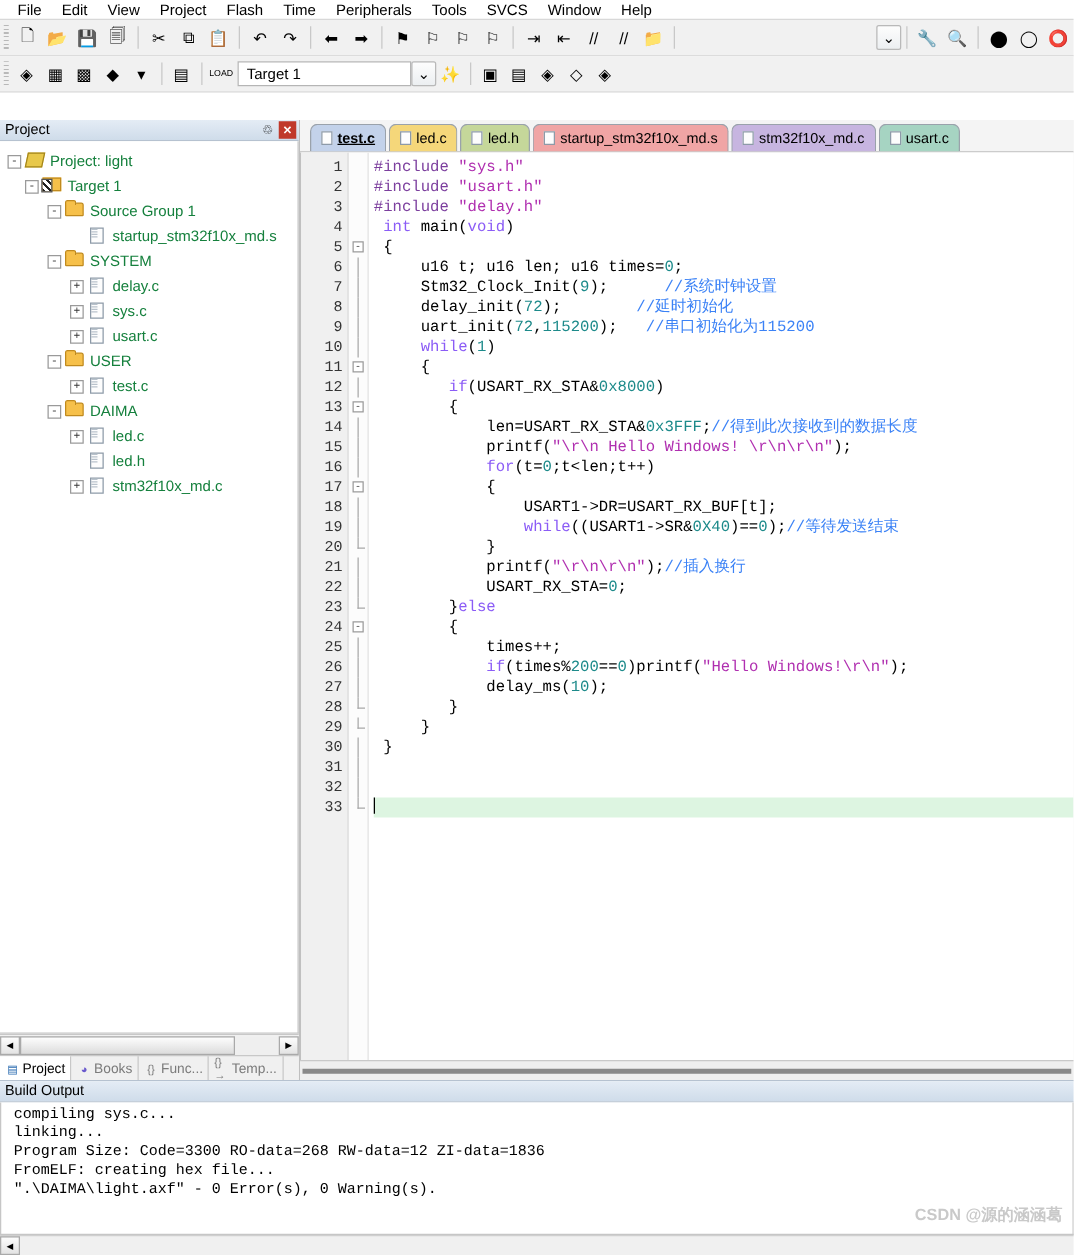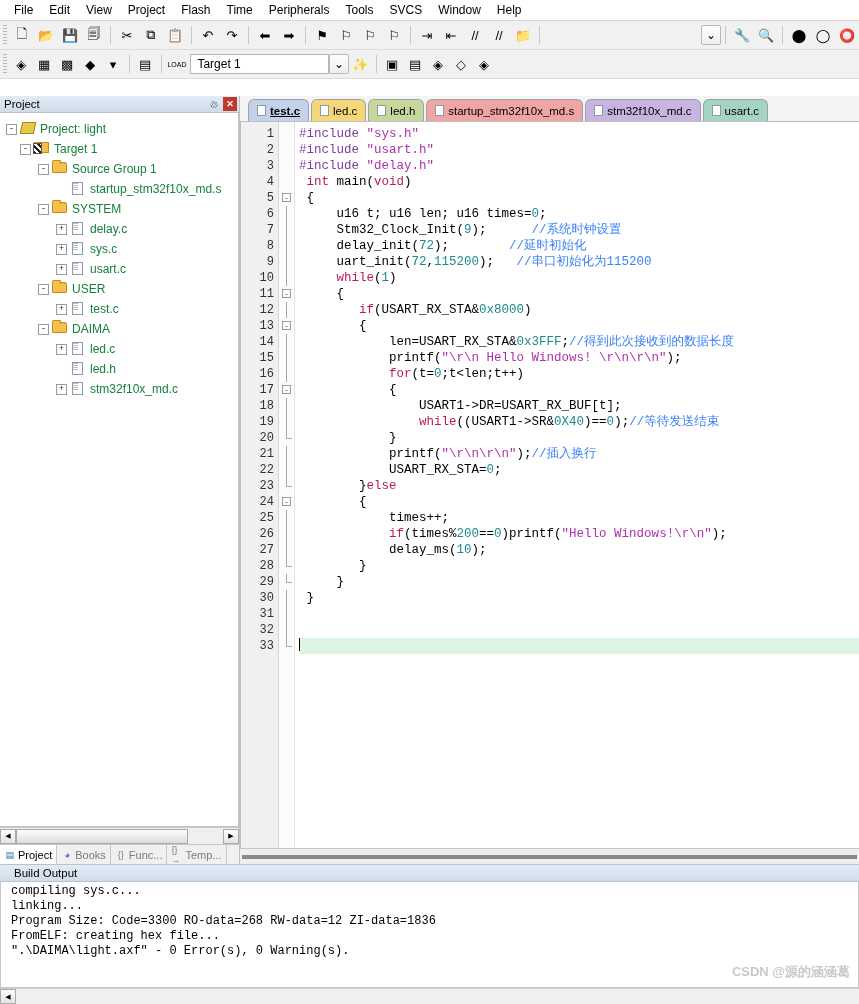--- a/index.html
+++ b/index.html
@@ -27,21 +27,21 @@
   .title-logo {
     width: 13px; height: 13px; margin-right: 4px;
     background: #2d7d34; border-radius: 2px;
     color: #fff; font-size: 8px; line-height: 13px;
     text-align: center; font-weight: bold;
   }
   .title-text { white-space: nowrap; letter-spacing: 0px; }
 
   
   .menubar {
-    height: 21px;
+    height: 16px;
     background: #ffffff;
     display: flex; align-items: center;
     padding-left: 6px;
     border-bottom: 1px solid #d8d8d8;
     font-size: 12px;
   }
   .menu-item { padding: 2px 8px; cursor: default; white-space: nowrap; }
 
   
   .toolbar {
@@ -238,21 +238,21 @@
     flex: 1; padding: 4px 0 0 4px;
     font-family: "Liberation Mono", monospace;
     font-size: 12.5px; line-height: 16px;
     white-space: pre; overflow: hidden;
     background: #fff;
   }
   .ln { height: 16px; }
   .ln.current { background: #ddf5e1; }
   .k-pre  { color: #7c3f9e; }     
   .k-str  { color: #b02fb0; }     
-  .k-key  { color: #be185d; }     
+  .k-key  { color: #8b5cf6; }     
   .k-num  { color: #1d8a8a; }     
   .k-com  { color: #3b82f6; }
   .k-txt  { color: #000; }
   .caret {
     display:inline-block; width:1px; height:13px; background:#000;
     vertical-align:-2px;
   }
 
   .editor-hscroll {
     height: 16px; background: #eee; border-top: 1px solid #c8c8c8;
@@ -262,21 +262,21 @@
 
   
   .build-panel {
     position: absolute; left: 0; right: 0; bottom: 0; height: 140px;
     display: flex; flex-direction: column;
     border-top: 1px solid #b6c2d0;
   }
   .build-header {
     height: 17px;
     background: linear-gradient(to bottom,#e4ecf5,#cfdcea);
-    display: flex; align-items: center; padding-left: 14px;
+    display: flex; align-items: center; padding-left: 4px;
     font-size: 11.5px; border-bottom: 1px solid #b6c2d0;
   }
   .build-body {
     flex: 1; background: #fff; overflow: hidden;
     font-family: "Liberation Mono", monospace;
     font-size: 12px; line-height: 15px;
     padding: 2px 0 0 10px;
     border: 1px solid #c6c6c6; border-top: none;
     position: relative;
   }

